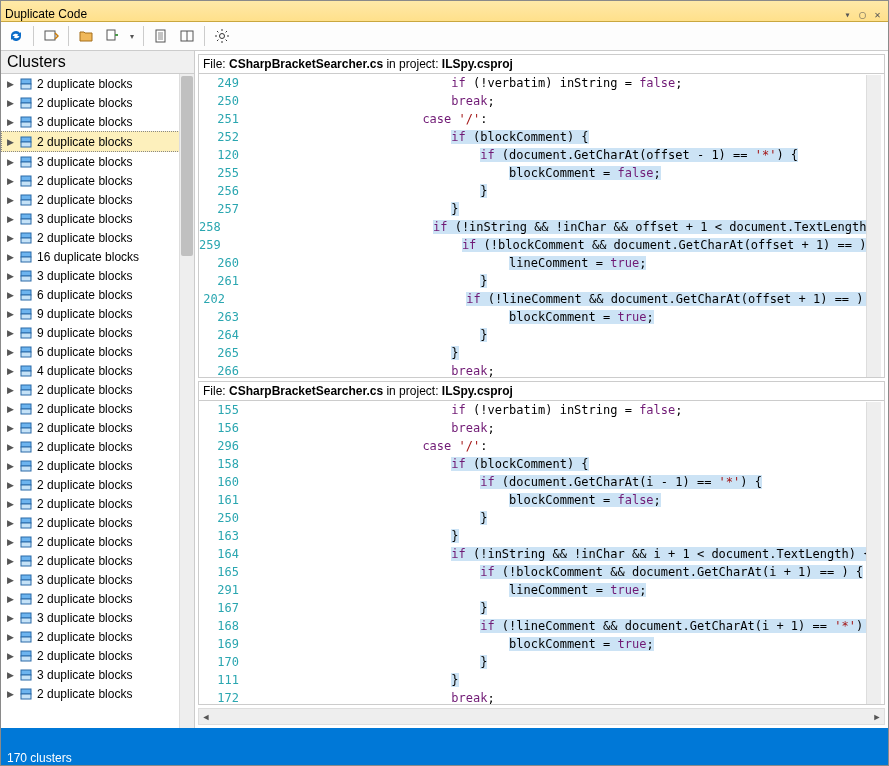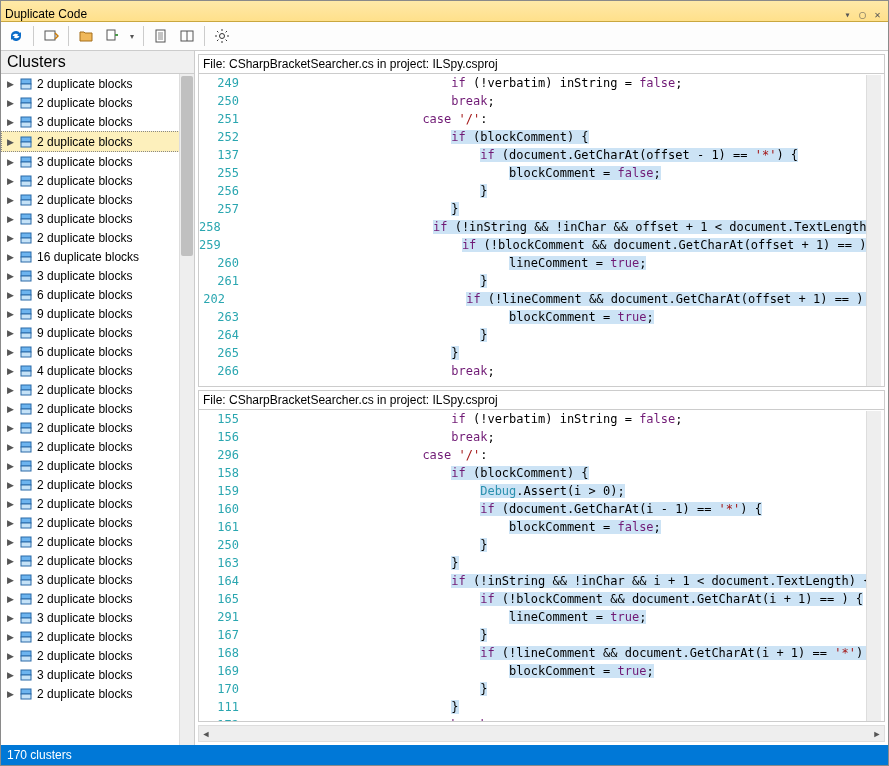--- a/index.html
+++ b/index.html
@@ -18,34 +18,34 @@
 .tree-scroll{position:absolute;right:0;top:0;bottom:0;width:14px;background:#eee;border-left:1px solid #ddd}
 .tree-scroll .thumb{position:absolute;left:1px;right:1px;top:2px;height:180px;background:#c0c0c0;border-radius:2px}
 .titem{display:flex;align-items:center;height:19px;padding-left:6px;padding-right:14px;gap:4px;white-space:nowrap}
 .titem .arrow{width:8px;font-size:9px;color:#555}
 .titem .ficon{width:14px;height:14px}
 .titem.sel{background:#fdf0bc;border:1px dotted #888;padding-left:5px}
 .content{flex:1;display:flex;flex-direction:column;overflow:hidden;background:#fff}
 .pane{flex:1;border:1px solid #ccc;margin:3px 3px 0 3px;display:flex;flex-direction:column;overflow:hidden}
 .pane:last-of-type{margin-bottom:0}
 .file-hdr{padding:2px 4px;border-bottom:1px solid #ccc;background:#fff;font-size:12px}
-.file-hdr b{font-weight:normal}
+.file-hdr b{font-weight:bold}
 .code{flex:1;overflow:auto;font-family:Consolas,monospace;font-size:12px;line-height:18px;margin-right:6px}
 .cl{display:flex}
 .ln{width:40px;text-align:right;padding-right:6px;color:#2aa6b0;user-select:none}
 .ct{white-space:pre;padding-left:4px;flex:1}
 .hl{background:#cce3f5}
 .kw{color:#701a75}
 .str{color:#a31515}
 .typ{color:#2b91af}
 .bottom-scroll{height:15px;background:#eee;margin:3px;border:1px solid #ddd;position:relative}
 .bottom-scroll .larrow,.bottom-scroll .rarrow{width:14px;position:absolute;top:0;bottom:0;display:flex;align-items:center;justify-content:center;font-size:9px;color:#555}
 .bottom-scroll .larrow{left:0}
 .bottom-scroll .rarrow{right:0}
-.status{height:20px;background:#0078d7;color:#fff;display:flex;align-items:center;padding:0 6px;font-size:12px}
+.status{height:37px;background:#0078d7;color:#fff;display:flex;align-items:flex-end;padding:0 6px;font-size:12px}
 .code-scroll{position:absolute;right:3px;top:20px;bottom:0;width:14px;background:#eee;border-left:1px solid #ddd}
 .pane{position:relative}
 svg{display:block}
 </style>
 </head>
 <body>
 
 <div class="window">
   <div class="titlebar">
     <div class="title">Duplicate Code</div>
@@ -396,21 +396,21 @@
             </div>
             <div class="cl">
               <span class="ln">251</span>
               <span class="ct ">                        <span class="kw">case</span> <span class="str">'/'</span>:</span>
             </div>
             <div class="cl">
               <span class="ln">252</span>
               <span class="ct "><span>                            </span><span class="hl"><span class="kw">if</span> (blockComment) {</span></span>
             </div>
             <div class="cl">
-              <span class="ln">137</span>
+              <span class="ln">120</span>
               <span class="ct "><span>                                </span><span class="hl"><span class="kw">if</span> (document.GetCharAt(offset - 1) == <span class="str">'*'</span>) {</span></span>
             </div>
             <div class="cl">
               <span class="ln">255</span>
               <span class="ct "><span>                                    </span><span class="hl">blockComment = <span class="kw">false</span>;</span></span>
             </div>
             <div class="cl">
               <span class="ln">256</span>
               <span class="ct "><span>                                </span><span class="hl">}</span></span>
             </div>
@@ -472,24 +472,20 @@
             </div>
             <div class="cl">
               <span class="ln">296</span>
               <span class="ct ">                        <span class="kw">case</span> <span class="str">'/'</span>:</span>
             </div>
             <div class="cl">
               <span class="ln">158</span>
               <span class="ct "><span>                            </span><span class="hl"><span class="kw">if</span> (blockComment) {</span></span>
             </div>
             <div class="cl">
-              <span class="ln">159</span>
-              <span class="ct "><span>                                </span><span class="hl"><span class="typ">Debug</span>.Assert(i &gt; 0);</span></span>
-            </div>
-            <div class="cl">
               <span class="ln">160</span>
               <span class="ct "><span>                                </span><span class="hl"><span class="kw">if</span> (document.GetCharAt(i - 1) == <span class="str">'*'</span>) {</span></span>
             </div>
             <div class="cl">
               <span class="ln">161</span>
               <span class="ct "><span>                                    </span><span class="hl">blockComment = <span class="kw">false</span>;</span></span>
             </div>
             <div class="cl">
               <span class="ln">250</span>
               <span class="ct "><span>                                </span><span class="hl">}</span></span>

